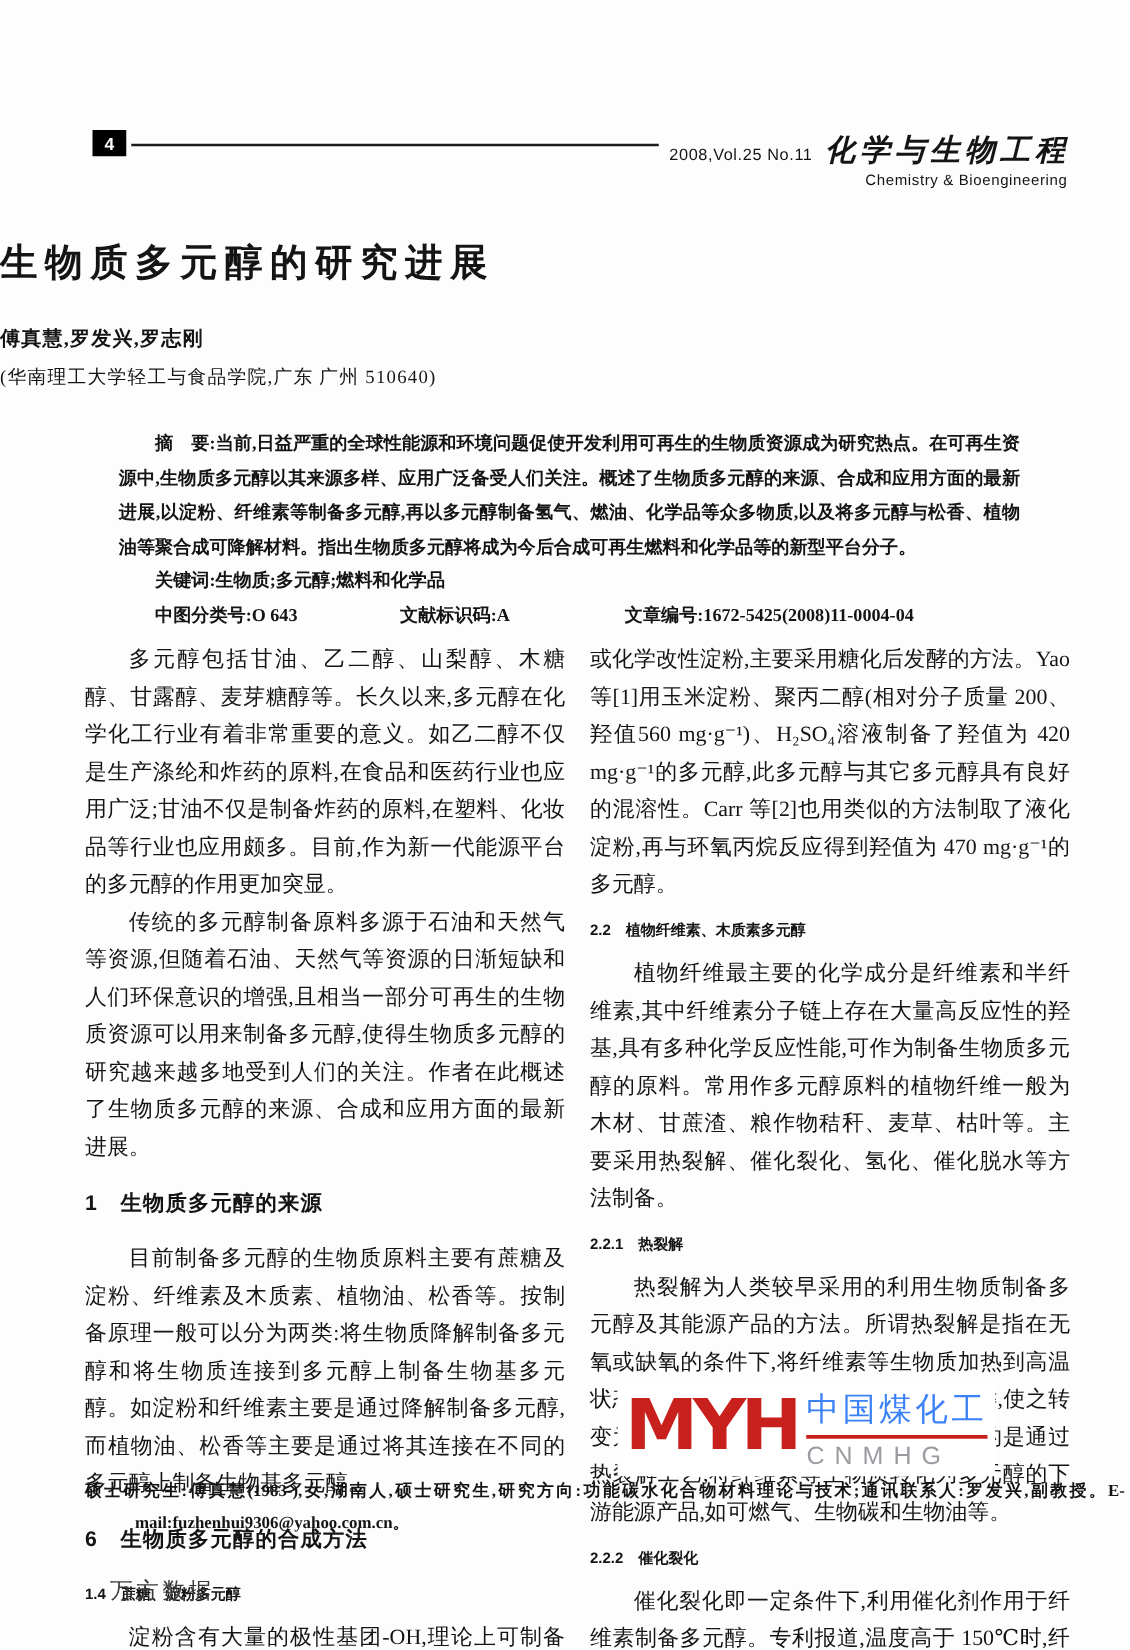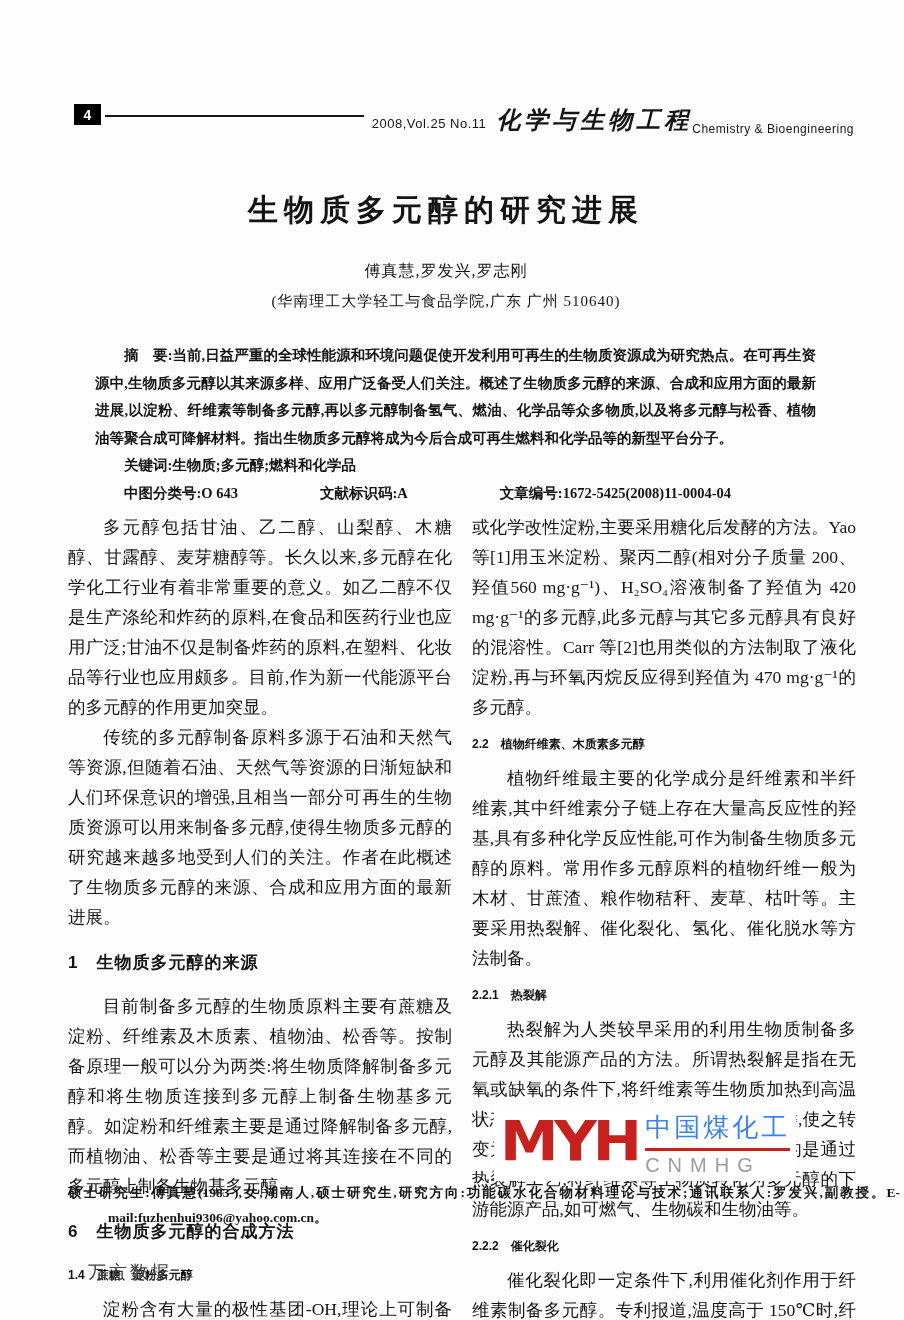--- a/index.html
+++ b/index.html
@@ -11,30 +11,30 @@
 
   
   .header { position:absolute; top:104px; left:74px; right:48px; }
   .header-row { display:flex; align-items:flex-start; }
   .pageno-box {
     width:27px; height:21px; background:#000; color:#fff;
     display:flex; align-items:center; justify-content:center;
     font:bold 14px "Liberation Sans",sans-serif;
   }
   .hrule { flex:1; height:2px; background:#1a1a1a; margin-top:11px; margin-left:4px; }
-  .header-meta { margin-left:8px; display:flex; flex-direction:row; align-items:flex-end; white-space:nowrap; }
+  .header-meta { margin-left:8px; display:flex; flex-direction:column; align-items:flex-end; white-space:nowrap; }
   .header-line1 { display:flex; align-items:baseline; gap:10px; }
   .vol-info { font:13px "Liberation Sans",sans-serif; letter-spacing:0.5px; }
   .journal-cn { font-family:"DejaVu Serif",serif; font-style:italic; font-weight:bold; font-size:24px; letter-spacing:4px; }
   .journal-en { font:12px "Liberation Sans",sans-serif; letter-spacing:0.5px; margin-top:1px; margin-right:2px; }
 
   
-  .title-block { position:absolute; top:190px; left:0; right:12px; text-align:center; }
+  .title-block { position:absolute; top:190px; left:0; right:12px; }
   .title { font-family:"Liberation Sans",sans-serif; font-weight:bold; font-size:30px; letter-spacing:6px; }
-  .authors { margin-top:30px; font-weight:normal; font-size:16px; letter-spacing:1px; }
+  .authors { margin-top:30px; font-weight:bold; font-size:16px; letter-spacing:1px; }
   .affiliation { margin-top:10px; font-size:15px; letter-spacing:1px; }
 
   
   .abstract { position:absolute; top:342px; left:95px; right:88px; font-size:14.5px; line-height:27.5px; text-align:justify; font-weight:600; }
   .abstract p { margin:0; }
   .abs-par { text-indent:2em; }
   .kw-line { text-indent:2em; }
   .meta-line { padding-left:2em; }
   .meta-item-1 { margin-right:82px; }
   .meta-item-2 { margin-right:92px; }

